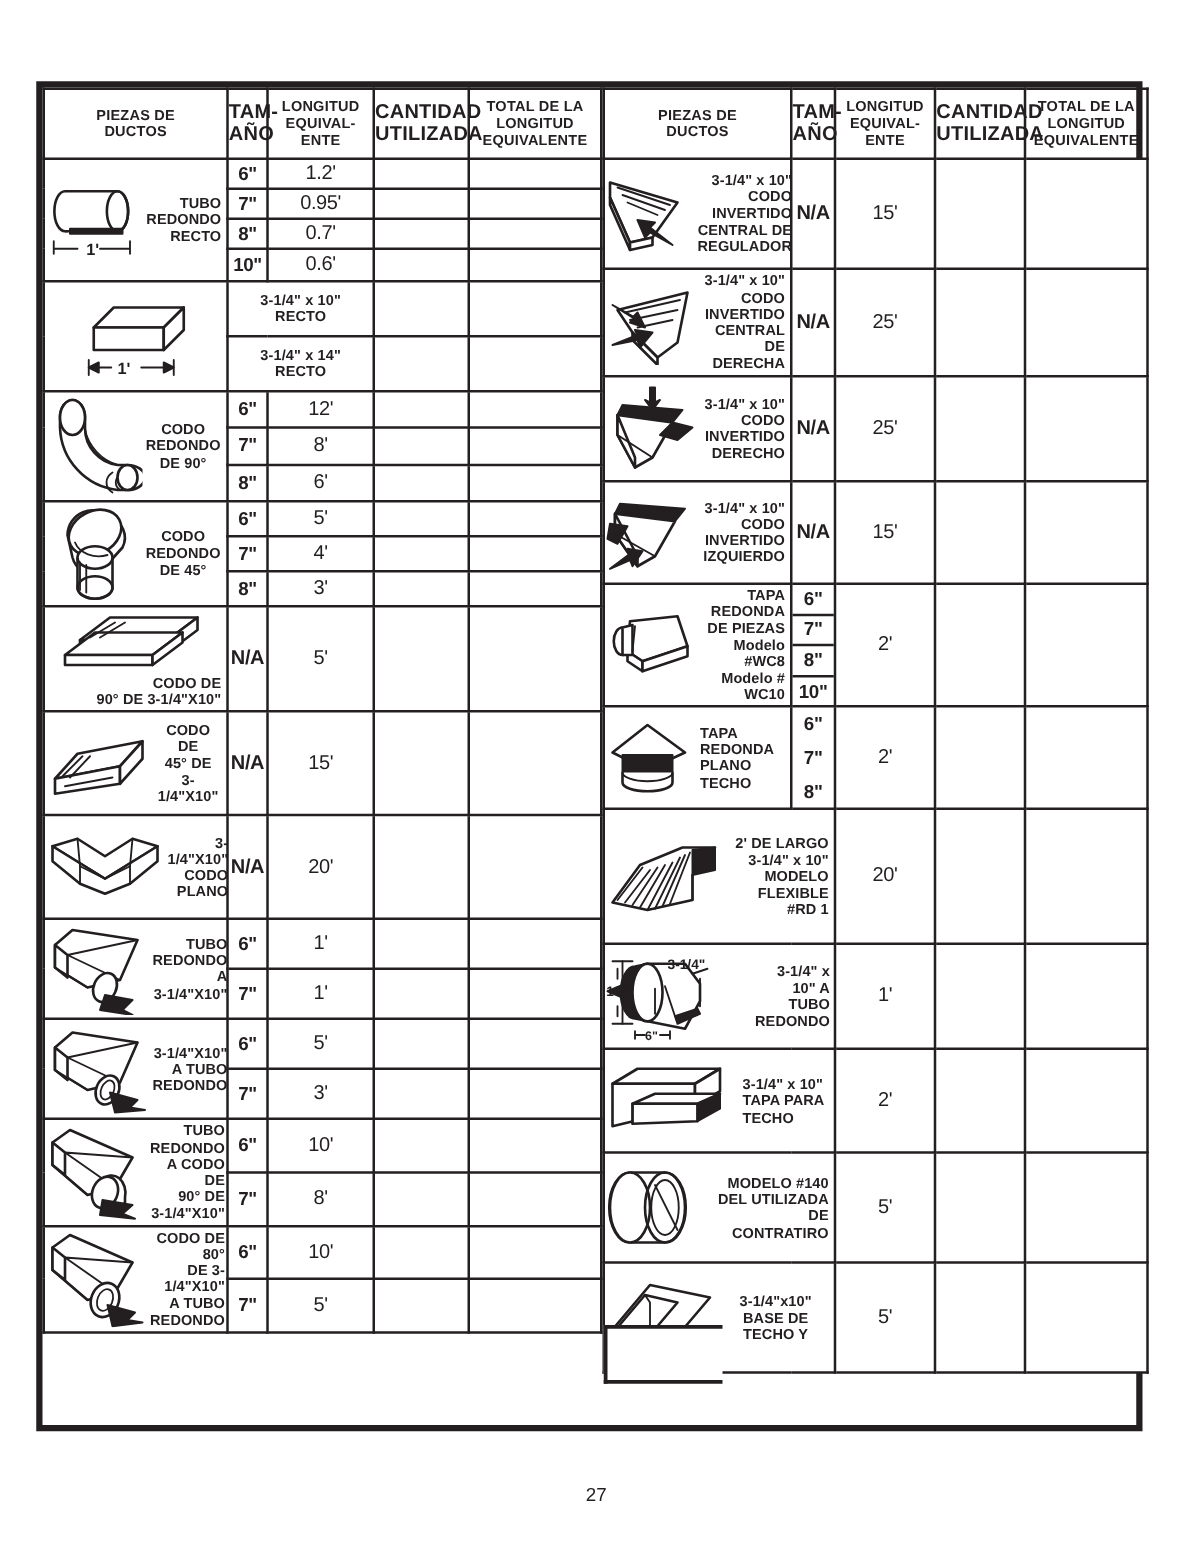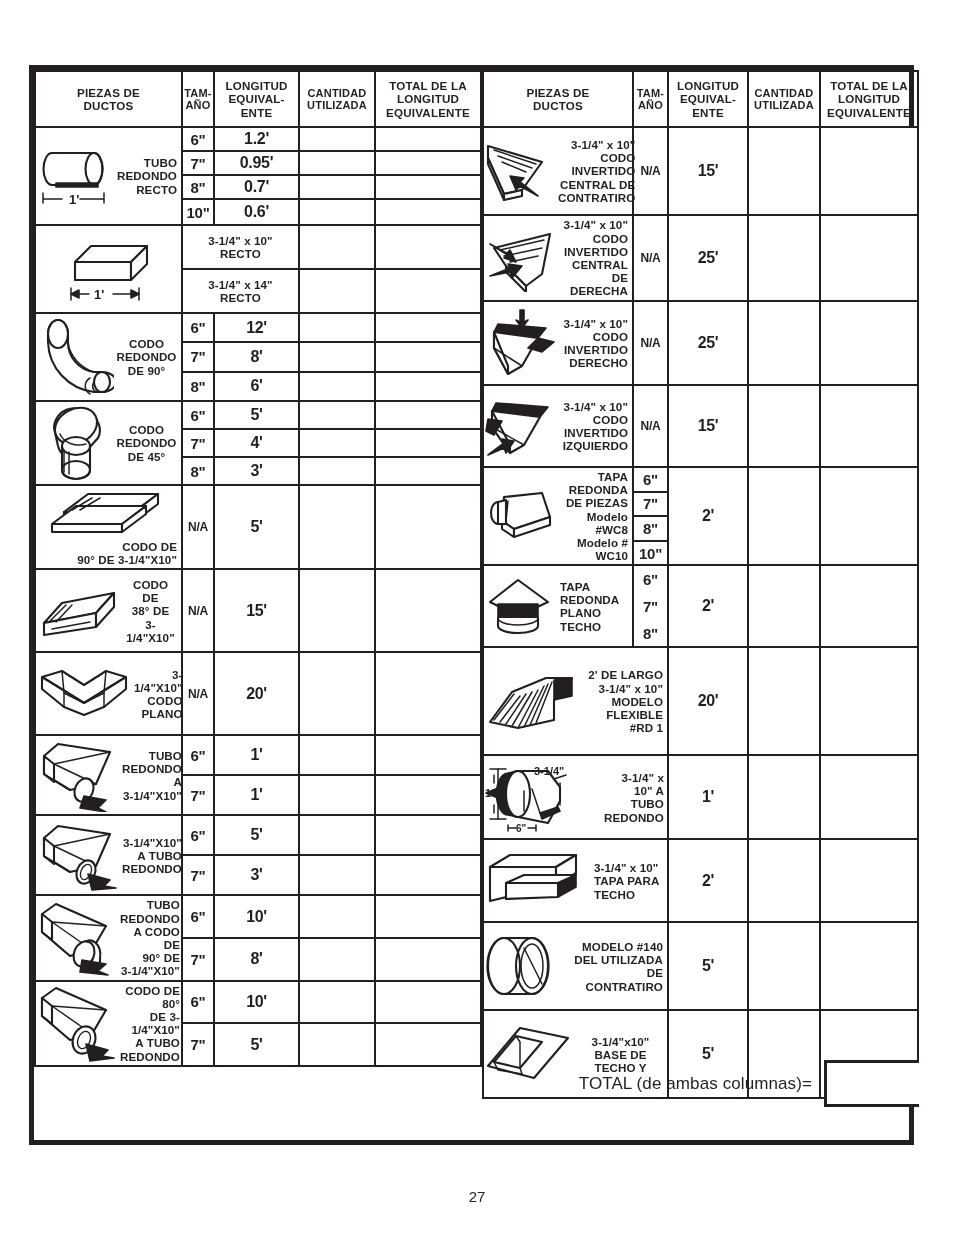--- a/index.html
+++ b/index.html
@@ -33,21 +33,21 @@
   
   #panels{position:absolute;left:0;top:0;width:100%;height:990px;display:flex;}
   .panel{height:100%;}
   .panel.left{width:450px;}
   .panel.right{width:435px;}
   .panel table{height:100%;}
 
   
   .hdr{
     font-weight:bold;
-    font-size:11px;
+    font-size:16px;
     line-height:1.13;
     text-align:center;
     letter-spacing:0.2px;
     padding:3px 0;
     height:56px;
   }
   .hdr.big{font-size:11.6px;}
 
   
   .lbl{
@@ -58,23 +58,23 @@
     padding:2px 4px 2px 2px;
     letter-spacing:0.1px;
   }
   .lbl.ctr{text-align:center;}
   .size{
     font-weight:bold;
     font-size:15px;
     text-align:center;
     letter-spacing:-0.3px;
   }
-  .size.na{font-size:12px;}
+  .size.na{font-size:16px;}
   .val{
-    font-weight:bold;
+    font-weight:normal;
     font-size:16px;
     text-align:center;
     letter-spacing:-0.3px;
     margin-top:29px;
   }
   .blank{background:#fff;}
 
   
   .picwrap{position:relative;height:100%;width:100%;display:flex;align-items:center;}
   .pic{flex:0 0 auto;display:flex;align-items:center;justify-content:center;}
@@ -349,21 +349,21 @@
                 <svg width="86" height="60" viewBox="0 0 86 60">
                   <path class="white" d="M8 42 L26 22 L78 12 L60 32 Z"></path>
                   <path class="white" d="M8 42 L60 32 L60 46 L8 54 Z"></path>
                   <path class="white" d="M60 32 L78 12 L78 26 L60 46 Z"></path>
                   <path class="ink-thin" d="M14 40 L30 24 M20 41 L36 24"></path>
                   <path class="ink-thin" d="M16 48 L54 41"></path>
                 </svg>
               </div>
               <div class="cap lbl ctr">
                 <span>CODO DE</span><br>
-                <span>38° DE</span><br>
+                <span>45° DE</span><br>
                 <span>3-1/4"X10"</span>
               </div>
             </div>
           </td>
           <td class="size na">N/A</td>
           <td class="val">15'</td>
           <td class="blank"></td>
           <td class="blank"></td>
         </tr>
 
@@ -570,21 +570,21 @@
                   <path class="white" d="M20 56 L38 52 L38 58 L20 62 Z"></path>
                   <path class="ink-thin" d="M10 12 L52 26 M14 18 L48 30 M18 24 L42 34"></path>
                   <path class="solid" d="M54 58 L36 44 L40 40 L26 38 L32 52 L36 48 Z"></path>
                 </svg>
               </div>
               <div class="cap lbl">
                 <span>3-1/4" x 10"</span><br>
                 <span>CODO</span><br>
                 <span>INVERTIDO</span><br>
                 <span>CENTRAL DE</span><br>
-                <span>CONTRATIRO</span>
+                <span>REGULADOR</span>
               </div>
             </div>
           </td>
           <td class="size na">N/A</td>
           <td class="val">15'</td>
           <td class="blank"></td>
           <td class="blank"></td>
         </tr>
 
         <tr>
@@ -864,20 +864,19 @@
           <td class="blank"></td>
           <td class="blank"></td>
         </tr>
       </tbody>
         </table>
     </div>
   </div>
 
   <div id="totalrow">
     <div id="total-inner">
-      <div id="total-label">TOTAL (de ambas columnas)=</div>
       <div id="total-box"></div>
     </div>
   </div>
 
 </div>
 
 <div id="pagenum">27</div>
 
 </body></html>

